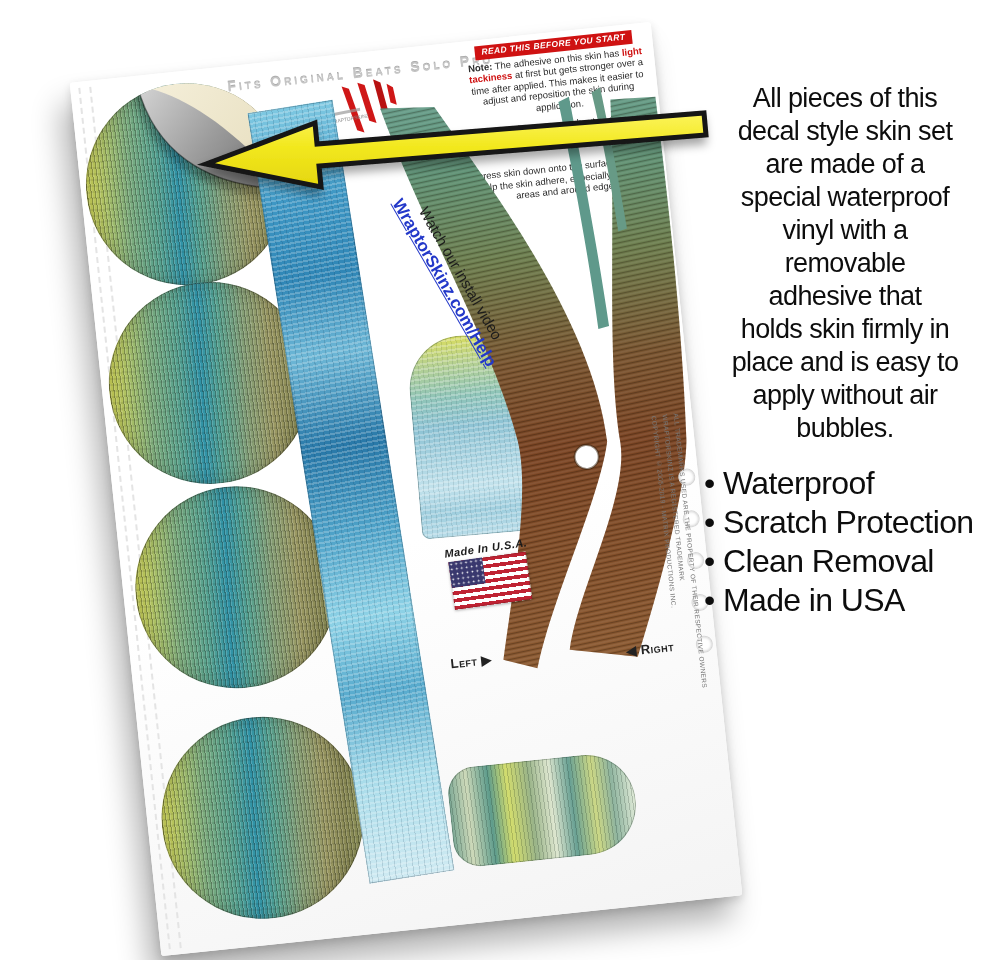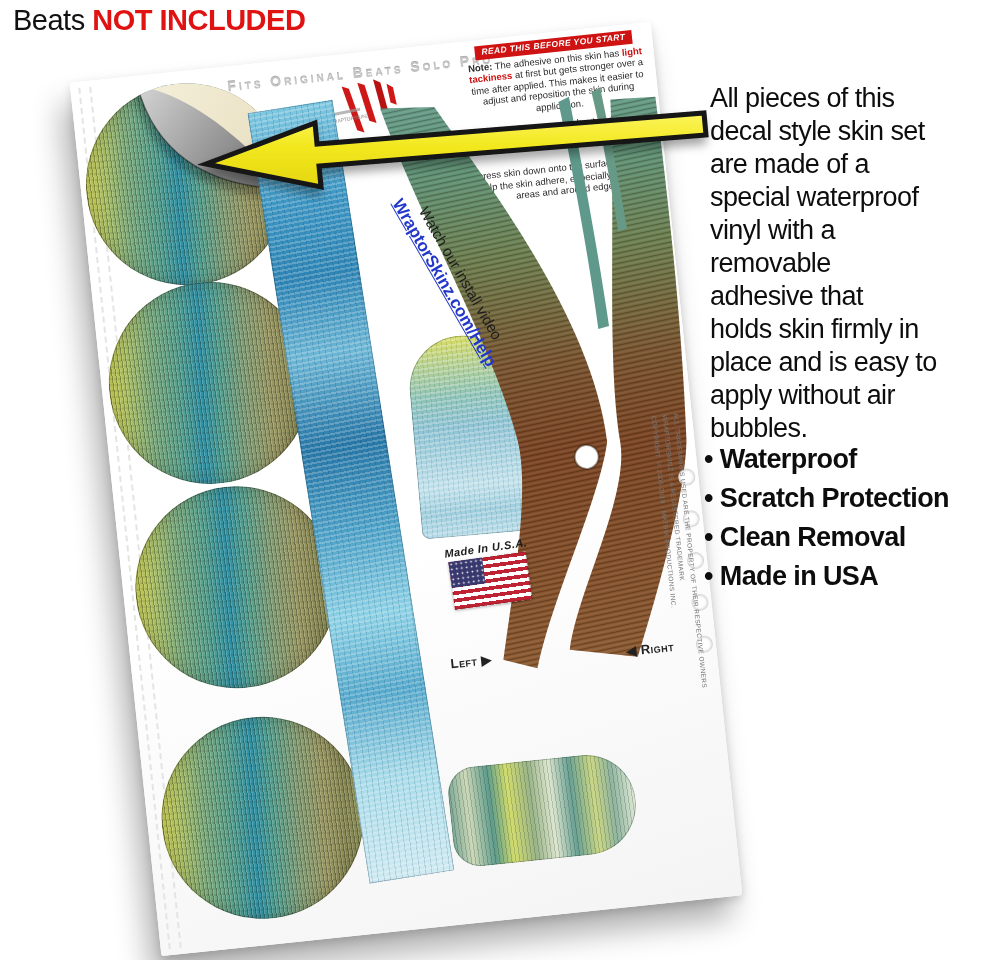--- a/index.html
+++ b/index.html
@@ -3,23 +3,23 @@
 <meta charset="utf-8">
 <style>
   html,body{margin:0;padding:0;background:#fff;}
   .canvas{position:relative;width:983px;height:960px;background:#ffffff;overflow:hidden;
           font-family:"Liberation Sans", sans-serif;color:#111;}
   
   .hdr{position:absolute;left:13px;top:4px;font-size:29px;line-height:33px;letter-spacing:-0.5px;}
   .hdr .red{color:#e01212;font-weight:bold;}
   
   .desc{position:absolute;left:710px;top:82px;width:270px;font-size:27px;line-height:33px;
+        white-space:pre-line;color:#0d0d0d;letter-spacing:-0.6px;text-align:center;}
+  .bullets{position:absolute;left:704px;top:464px;width:276px;font-size:32px;line-height:39px;
         white-space:pre-line;color:#0d0d0d;letter-spacing:-0.6px;}
-  .bullets{position:absolute;left:704px;top:440px;width:276px;font-size:27px;line-height:39px;
-        white-space:pre-line;color:#0d0d0d;letter-spacing:-0.6px;font-weight:bold;}
   
   .sheet{position:absolute;left:114px;top:50px;width:584px;height:878px;
          transform:rotate(-6deg);background:linear-gradient(168deg,#ffffff 55%,#f4f4f4);
          box-shadow:-12px 22px 30px rgba(0,0,0,.30), 0 4px 10px rgba(0,0,0,.15);
          border-radius:3px;}
   .perf{position:absolute;top:6px;bottom:6px;width:0;border-left:2px dashed #e4e4e4;}
   .fits{position:absolute;left:140px;top:12px;width:300px;text-align:center;
         font-variant:small-caps;font-weight:bold;font-size:14px;letter-spacing:3px;color:#c4c4c4;
         text-shadow:0 1px 0 #fff,0 -1px 0 #adadad;}
   
@@ -85,21 +85,20 @@
   
   .arrow-svg{position:absolute;left:0;top:0;pointer-events:none;}
   .logo-svg{position:absolute;left:252px;top:28px;}
 </style>
 </head>
 <body>
 
 <div class="canvas">
 
   <div class="hdr">
-    <div><span>Beats</span> <span class="red">NOT INCLUDED</span></div>
   </div>
 
   <div class="sheet">
     <div class="perf" style="left:8px"></div>
     <div class="perf" style="left:19px"></div>
 
     <div class="fits">Fits Original Beats Solo Pro</div>
 
     <svg class="logo-svg" width="84" height="58" viewBox="0 0 84 58">
       <path d="M18,4 L25,7 L36,52 L29,49 Z" fill="#cf1717"></path>

